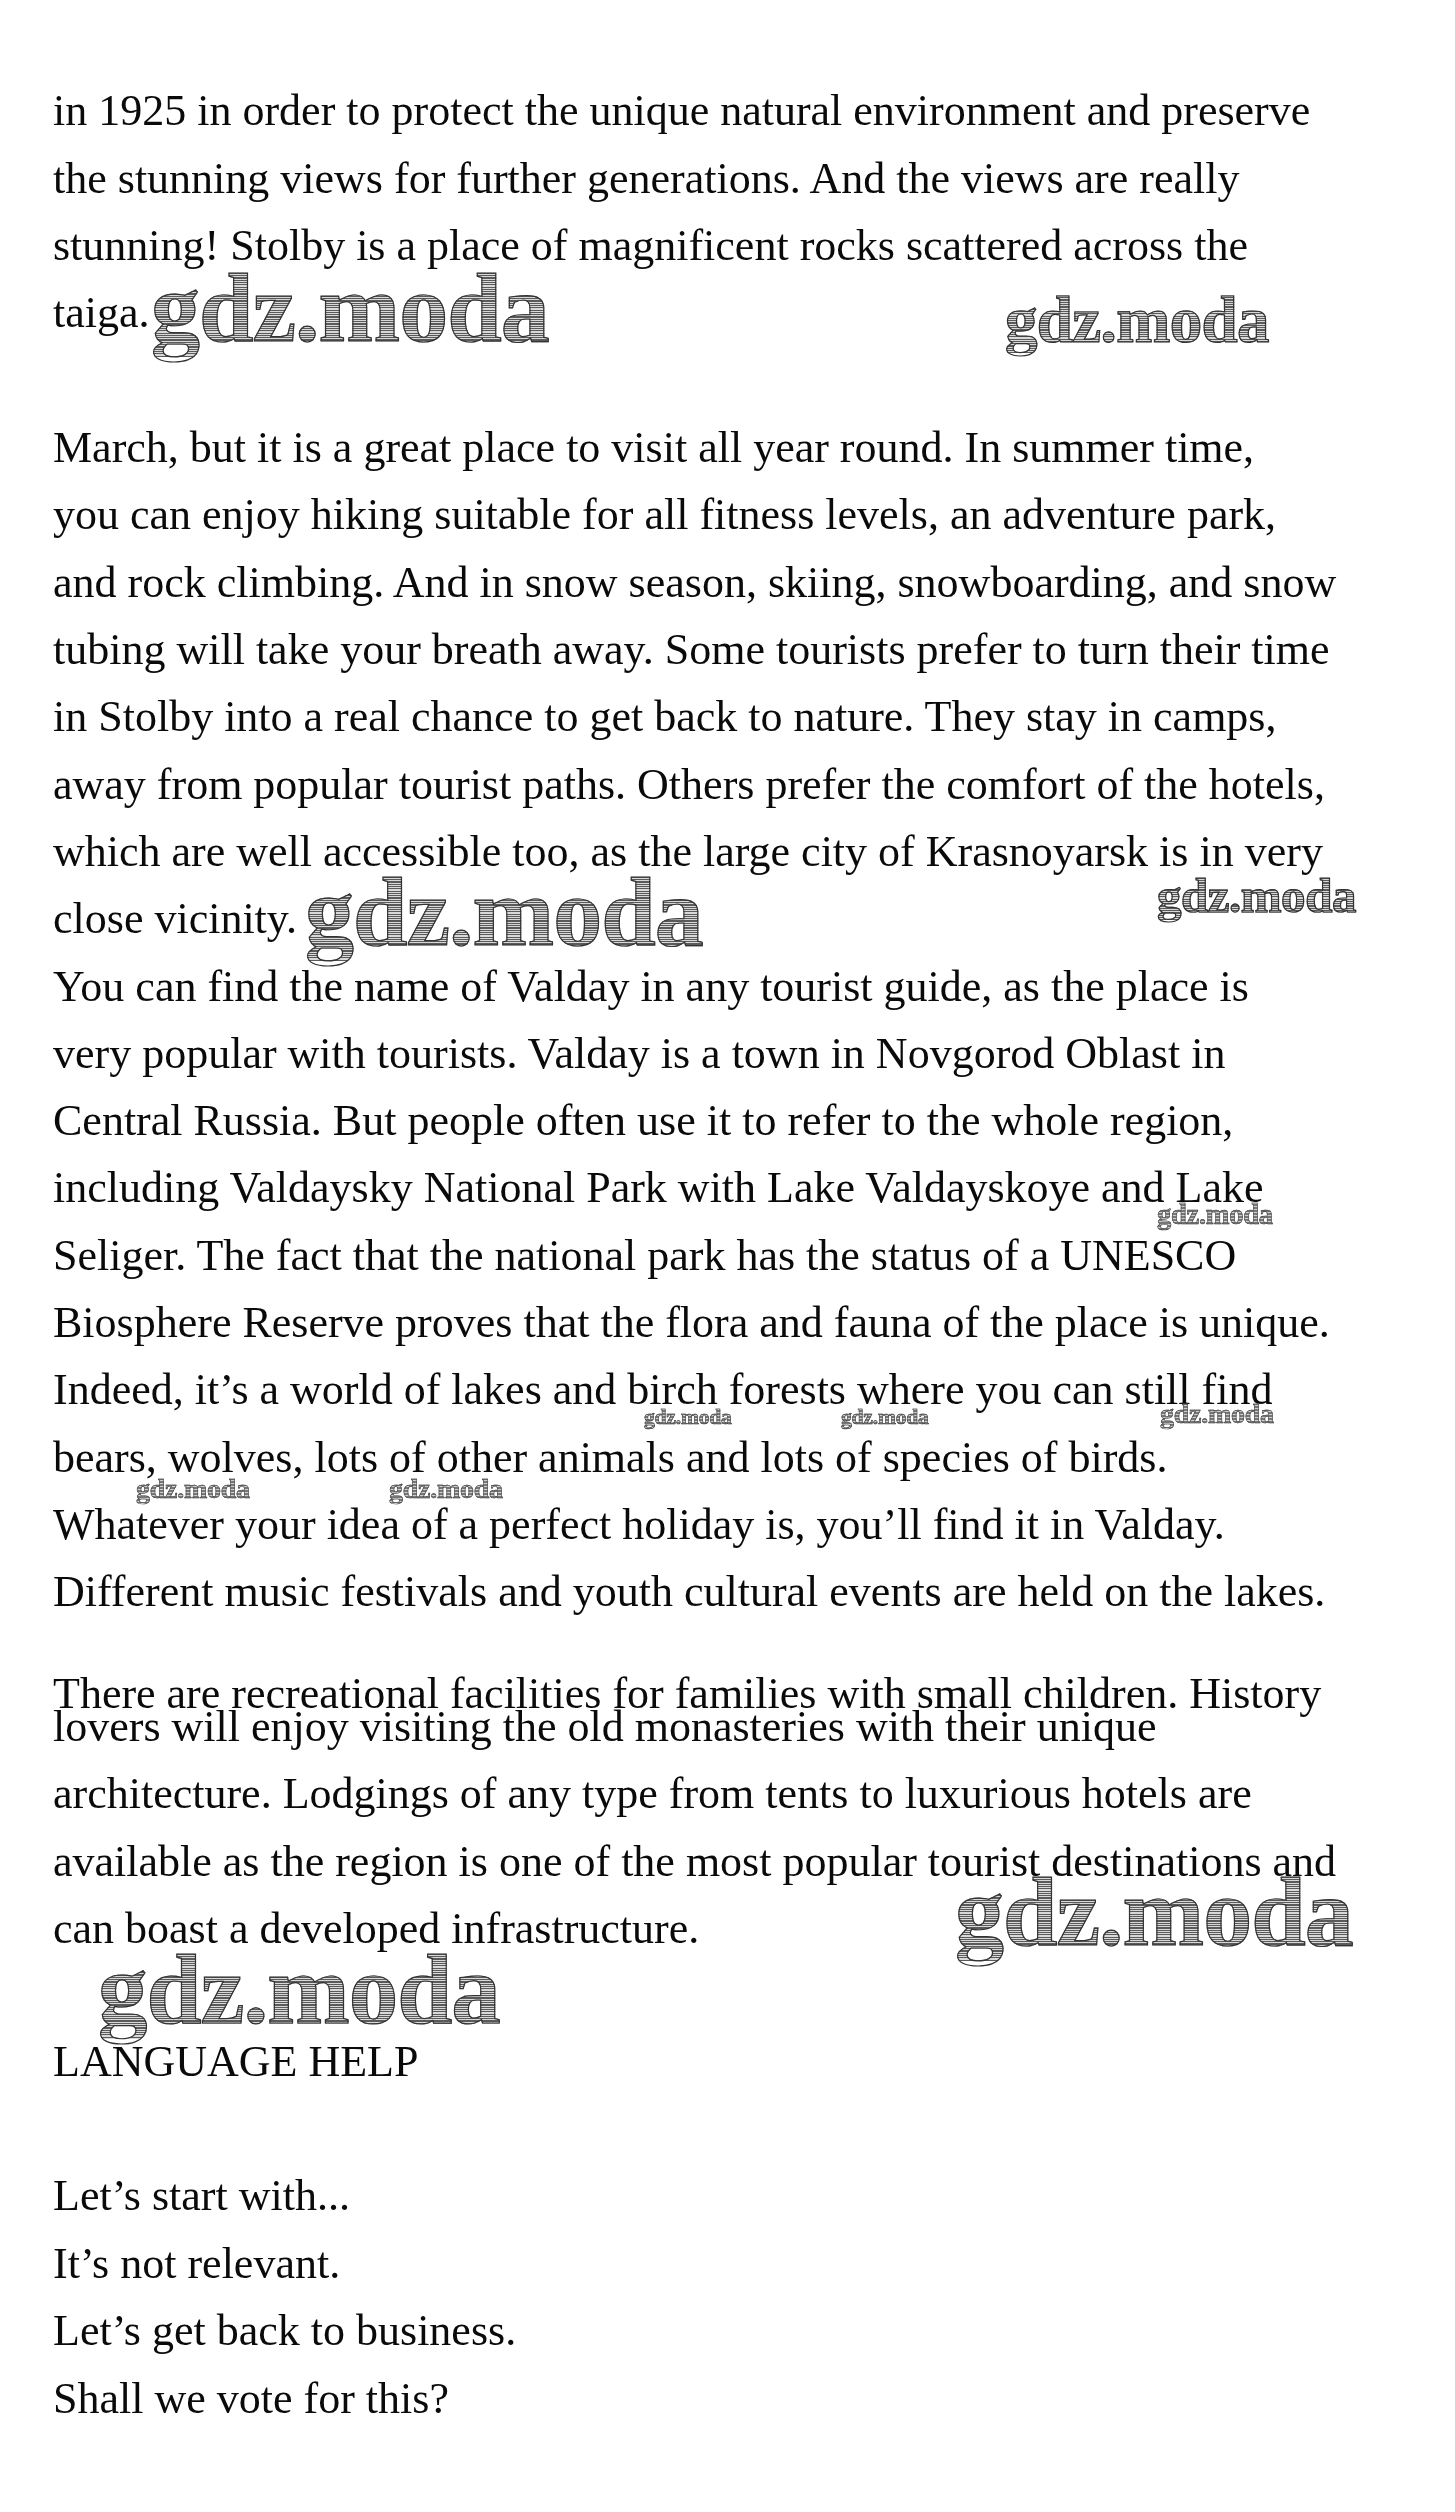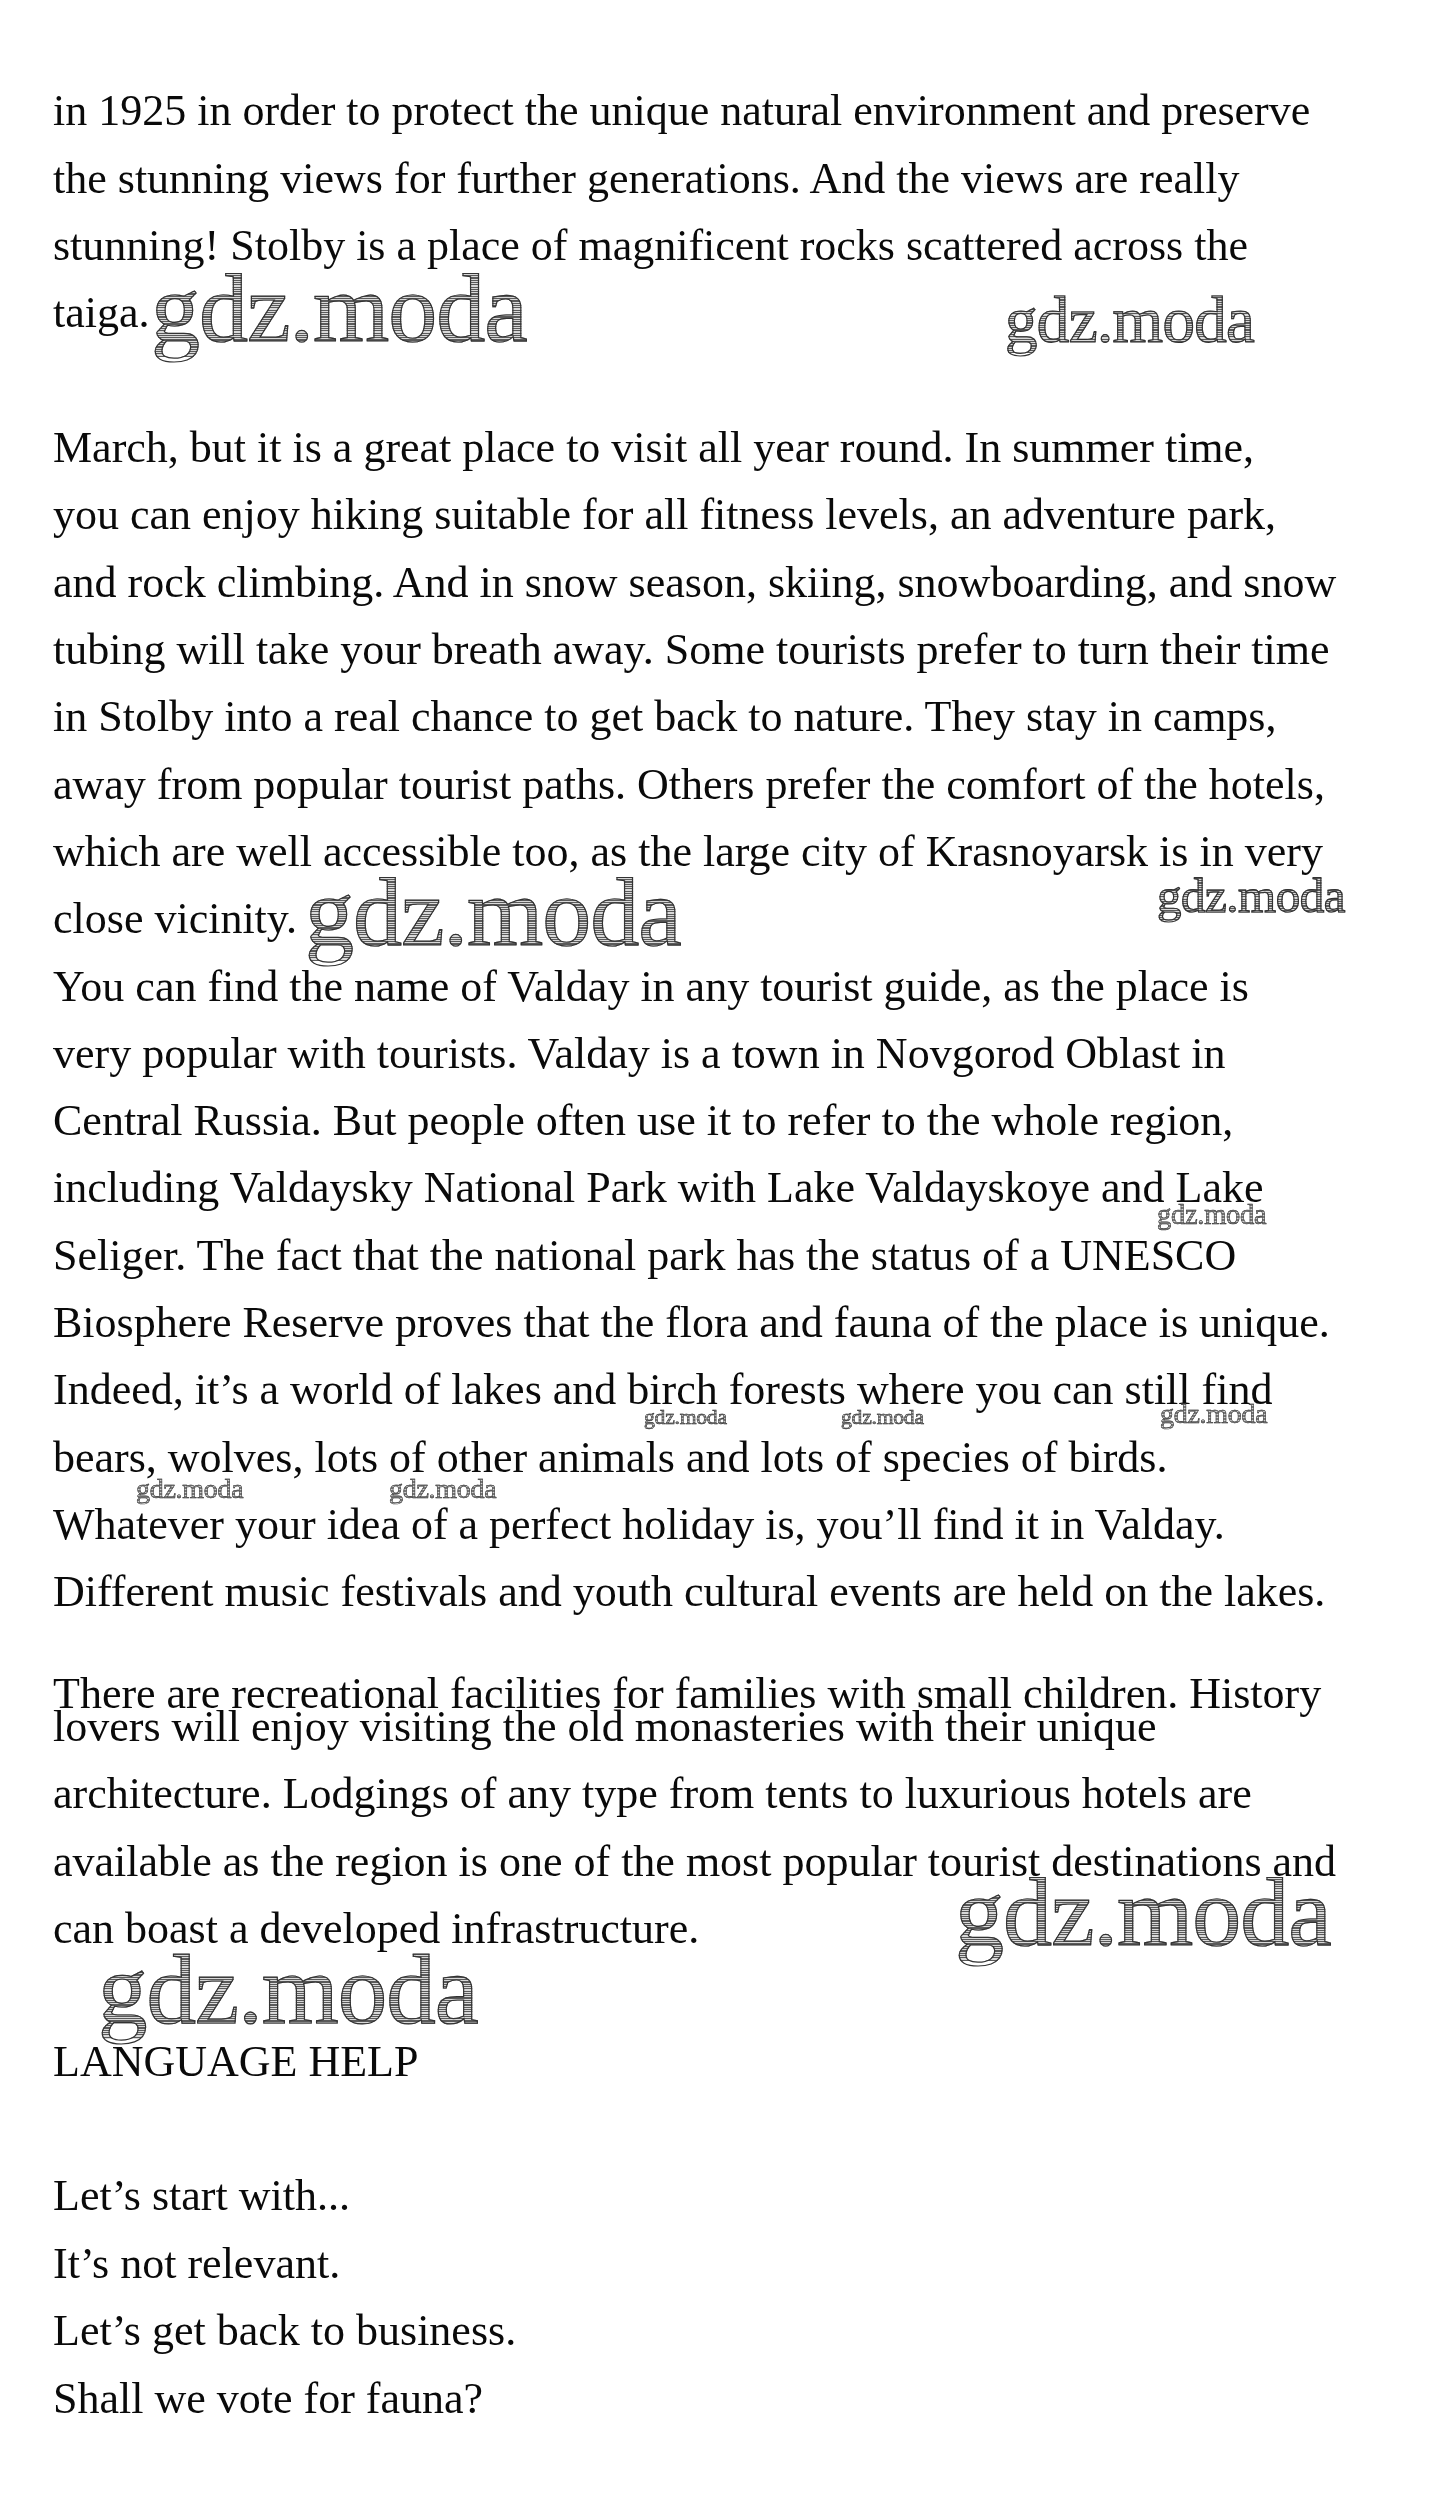--- a/index.html
+++ b/index.html
@@ -26,21 +26,21 @@
       font-family: "Liberation Serif", "DejaVu Serif", serif;
       font-size: 44px;
       line-height: 1;
       color: #0a0a0a;
       white-space: nowrap;
       transform-origin: left bottom;
     }
     .wm {
       position: absolute;
       font-family: "Liberation Serif", "DejaVu Serif", serif;
-      font-weight: normal;
+      font-weight: bold;
       line-height: 1;
       white-space: nowrap;
       color: transparent;
       background-image: repeating-linear-gradient(180deg, #5a5a5a 0px, #5a5a5a 1.2px, #d8d8d8 1.2px, #d8d8d8 2.3px);
       -webkit-background-clip: text;
       background-clip: text;
       -webkit-text-stroke: 1.2px #333333;
       letter-spacing: -0.01em;
       text-align: right;
     }
@@ -82,21 +82,21 @@
   <div class="line" style="top:1672px">There are recreational facilities for families with small children. History</div>
   <div class="line" style="top:1705px">lovers will enjoy visiting the old monasteries with their unique</div>
   <div class="line" style="top:1772px">architecture. Lodgings of any type from tents to luxurious hotels are</div>
   <div class="line" style="top:1840px">available as the region is one of the most popular tourist destinations and</div>
   <div class="line" style="top:1907px">can boast a developed infrastructure.</div>
 
   <div class="line" style="top:2040px">LANGUAGE HELP</div>
   <div class="line" style="top:2174px">Let’s start with...</div>
   <div class="line" style="top:2242px">It’s not relevant.</div>
   <div class="line" style="top:2309px">Let’s get back to business.</div>
-  <div class="line" style="top:2377px">Shall we vote for fauna?</div>
+  <div class="line" style="top:2377px">Shall we vote for this?</div>
 
   <div class="wm" style="left:151px; top:259px; font-size:98px;">gdz.moda</div>
   <div class="wm" style="left:1005px; top:288px; font-size:65px;">gdz.moda</div>
   <div class="wm" style="left:305px; top:863px; font-size:98px;">gdz.moda</div>
   <div class="wm" style="left:1157px; top:871px; font-size:49px;">gdz.moda</div>
   <div class="wm small" style="left:1157px; top:1201px; font-size:28.5px;">gdz.moda</div>
   <div class="wm small" style="left:644px; top:1407px; font-size:21.6px;">gdz.moda</div>
   <div class="wm small" style="left:841px; top:1407px; font-size:21.6px;">gdz.moda</div>
   <div class="wm small" style="left:1160px; top:1400px; font-size:28px;">gdz.moda</div>
   <div class="wm small" style="left:136px; top:1475px; font-size:28px;">gdz.moda</div>

